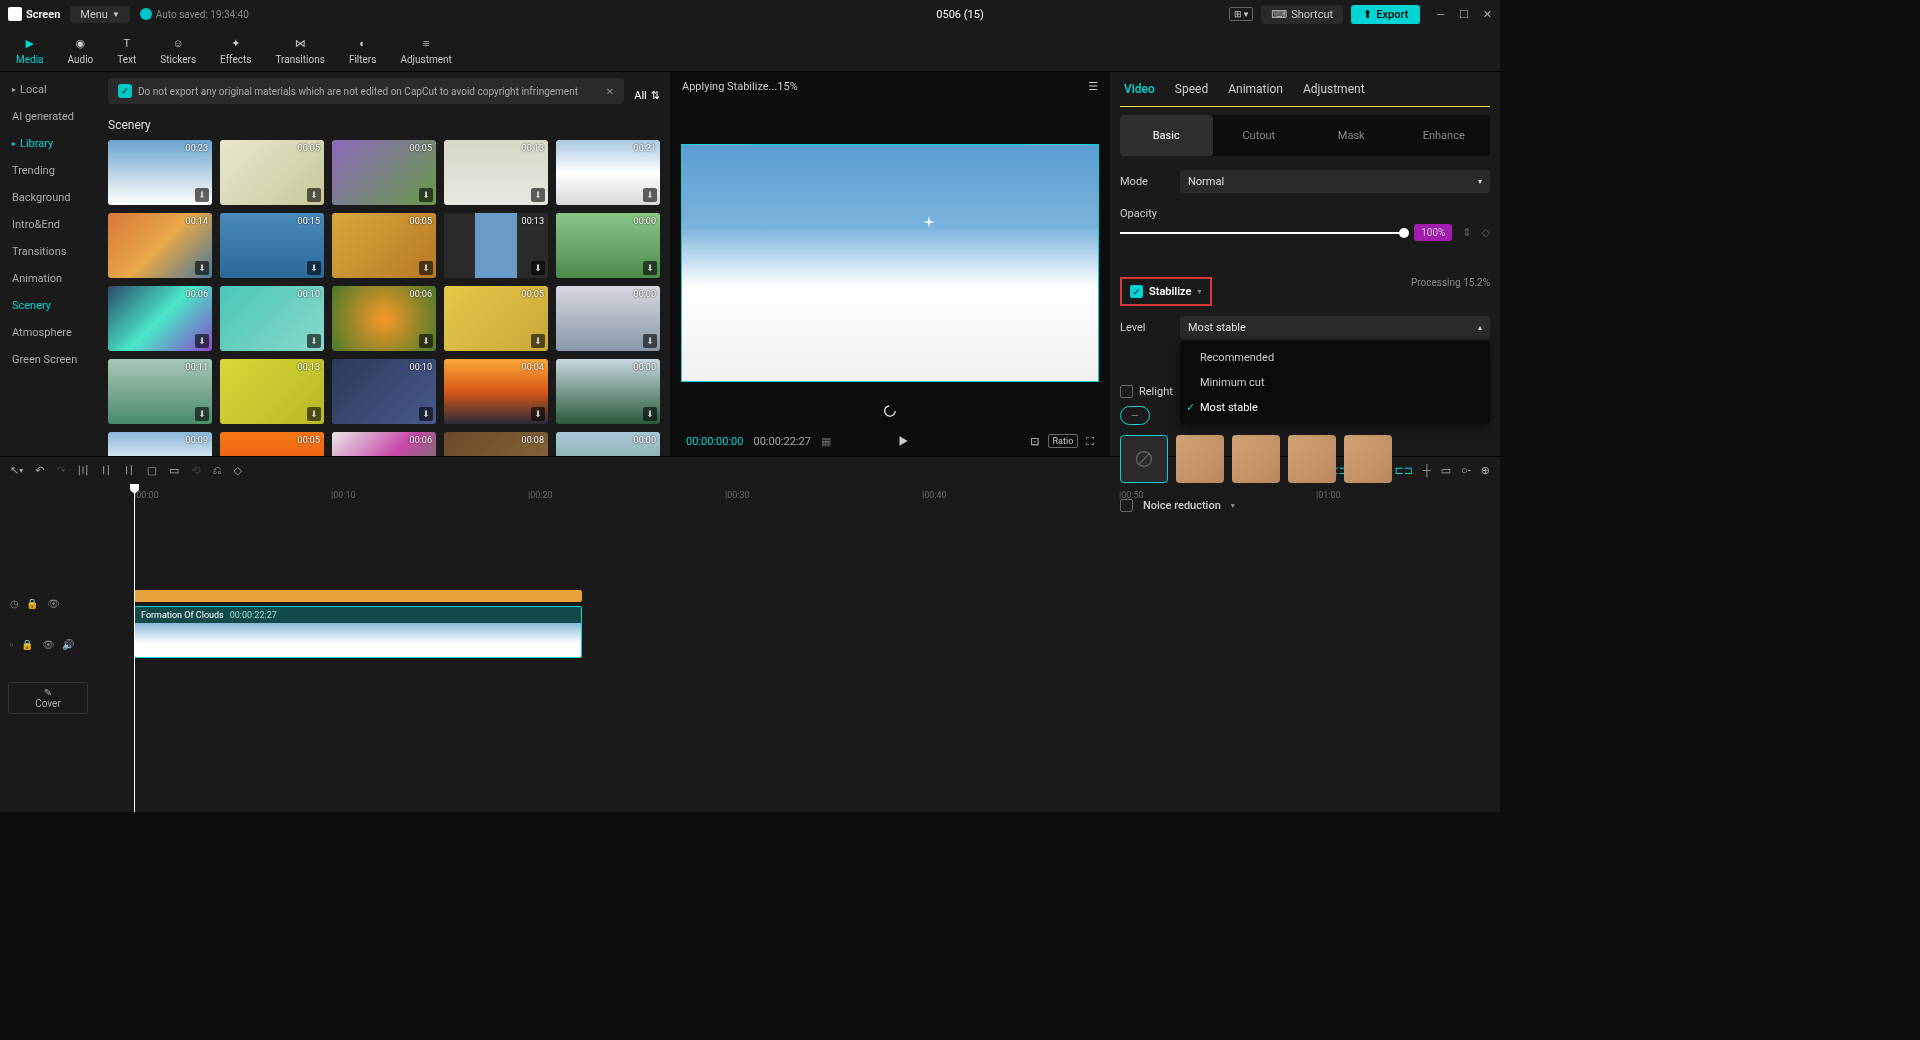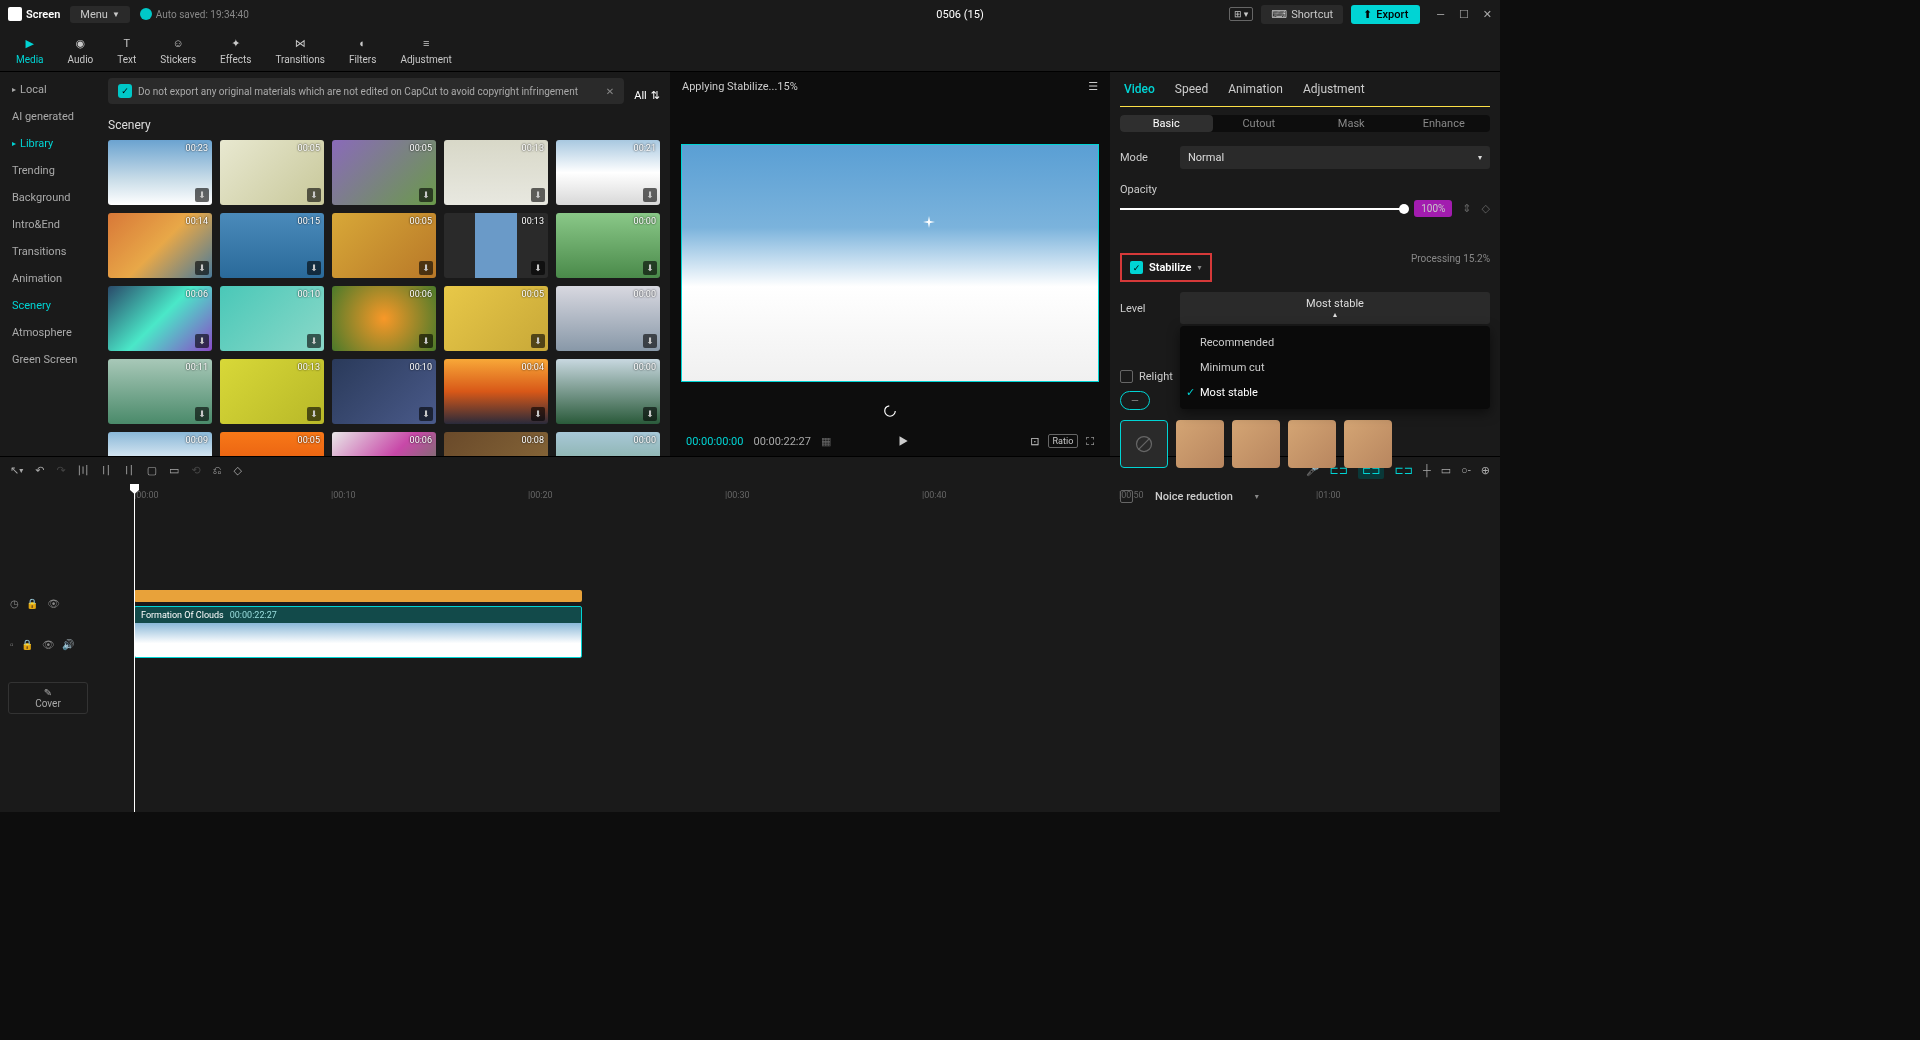--- a/index.html
+++ b/index.html
@@ -46,21 +46,21 @@
 .timecode { color:#00d4d4; font-size:11px; }
 .timecode2 { color:#aaa; font-size:11px; }
 .play-btn { margin:0 auto; cursor:pointer; }
 .preview-right-controls { display:flex; gap:8px; align-items:center; margin-left:auto; }
 .ratio-badge { border:1px solid #666; padding:1px 4px; border-radius:2px; font-size:9px; }
 .right-panel { width:390px; background:#1a1a1a; padding:0 10px; }
 .right-tabs { display:flex; gap:20px; padding:10px 4px; border-bottom:1px solid #fde047; }
 .right-tab { cursor:pointer; font-size:12px; color:#ccc; }
 .right-tab.active { color:#00d4d4; font-weight:500; }
 .sub-tabs { display:flex; margin-top:8px; background:#0d0d0d; border-radius:4px; }
-.sub-tab { flex:1; text-align:center; padding:2px; cursor:pointer; font-size:11px; color:#888; border-radius:4px; }
+.sub-tab { flex:1; text-align:center; padding:14px; cursor:pointer; font-size:11px; color:#888; border-radius:4px; }
 .sub-tab.active { background:#2f2f2f; color:#fff; }
 .prop-row { display:flex; align-items:center; gap:10px; margin-top:14px; }
 .prop-label { width:50px; font-size:11px; color:#ccc; }
 .prop-select { flex:1; background:#2a2a2a; padding:5px 8px; border-radius:3px; font-size:11px; color:#ddd; display:flex; justify-content:space-between; align-items:center; cursor:pointer; }
 .slider-track { flex:1; height:2px; background:#444; position:relative; }
 .slider-fill { position:absolute; height:100%; background:#fff; width:100%; }
 .slider-thumb { position:absolute; right:-5px; top:-4px; width:10px; height:10px; background:#fff; border-radius:50%; }
 .slider-val { background:#a21caf; padding:3px 6px; border-radius:3px; font-size:10px; min-width:38px; text-align:center; }
 .stabilize-box { border:2px solid #d63939; padding:6px 8px; margin-top:18px; display:inline-flex; align-items:center; gap:6px; }
 .checkbox { width:13px; height:13px; background:#00d4d4; border-radius:2px; display:flex; align-items:center; justify-content:center; color:#000; font-size:9px; }
@@ -69,21 +69,21 @@
 .dropdown-open { position:relative; }
 .dropdown-menu { position:absolute; top:100%; left:0; right:0; background:#0a0a0a; border-radius:4px; margin-top:2px; z-index:10; padding:4px 0; box-shadow:0 4px 12px rgba(0,0,0,0.5); }
 .dropdown-item { padding:6px 20px; cursor:pointer; font-size:11px; color:#ccc; display:flex; align-items:center; }
 .dropdown-item.selected::before { content:"✓"; position:absolute; left:6px; color:#00d4d4; }
 .dropdown-item.selected { color:#fff; }
 .relight-row { display:flex; align-items:center; gap:6px; margin-top:46px; }
 .relight-presets { display:flex; gap:8px; margin-top:10px; }
 .preset { width:48px; height:48px; border-radius:4px; background:#2a2a2a; cursor:pointer; position:relative; }
 .preset.none { border:1px solid #00d4d4; display:flex; align-items:center; justify-content:center; }
 .preset-face { background:linear-gradient(135deg,#d4a574,#b8865f); }
-.noise-row { display:flex; align-items:center; gap:22px; margin-top:22px; }
+.noise-row { display:flex; align-items:center; gap:10px; margin-top:16px; }
 .timeline-toolbar { height:28px; background:#1a1a1a; border-top:1px solid #000; display:flex; align-items:center; padding:0 10px; gap:12px; }
 .tl-tool { cursor:pointer; color:#aaa; display:flex; align-items:center; }
 .tl-right { margin-left:auto; display:flex; gap:10px; align-items:center; }
 .tl-tool.cyan { color:#00d4d4; }
 .timeline { height:328px; background:#1a1a1a; display:flex; }
 .tl-left { width:96px; background:#1a1a1a; padding-top:110px; }
 .tl-left-row { display:flex; gap:8px; padding:4px 10px; align-items:center; font-size:10px; color:#888; }
 .tl-cover { text-align:center; padding:4px; font-size:10px; color:#aaa; margin-top:28px; border:1px solid #333; margin-left:8px; margin-right:8px; border-radius:3px; }
 .tl-main { flex:1; position:relative; overflow:hidden; }
 .ruler { height:20px; display:flex; position:relative; padding-top:6px; }
@@ -396,21 +396,21 @@
       <div class="stabilize-box">
         <span class="checkbox">✓</span>
         <span class="stabilize-label">Stabilize</span>
         <span class="chev" style="color:#888;">▾</span>
       </div>
       <span style="font-size:10px;color:#888;">Processing 15.2%</span>
     </div>
 
     <div class="prop-row dropdown-open" style="margin-top:10px;">
       <span class="prop-label">Level</span>
-      <div class="prop-select" style="position:relative;flex-direction:column;">
+      <div class="prop-select" style="position:relative;">
         <span>Most stable</span>
         <span class="chev">▴</span>
         <div class="dropdown-menu" id="leveldrop">
             <div class="dropdown-item">Recommended</div>
             <div class="dropdown-item">Minimum cut</div>
             <div class="dropdown-item selected">Most stable</div>
           </div>
       </div>
     </div>
 

